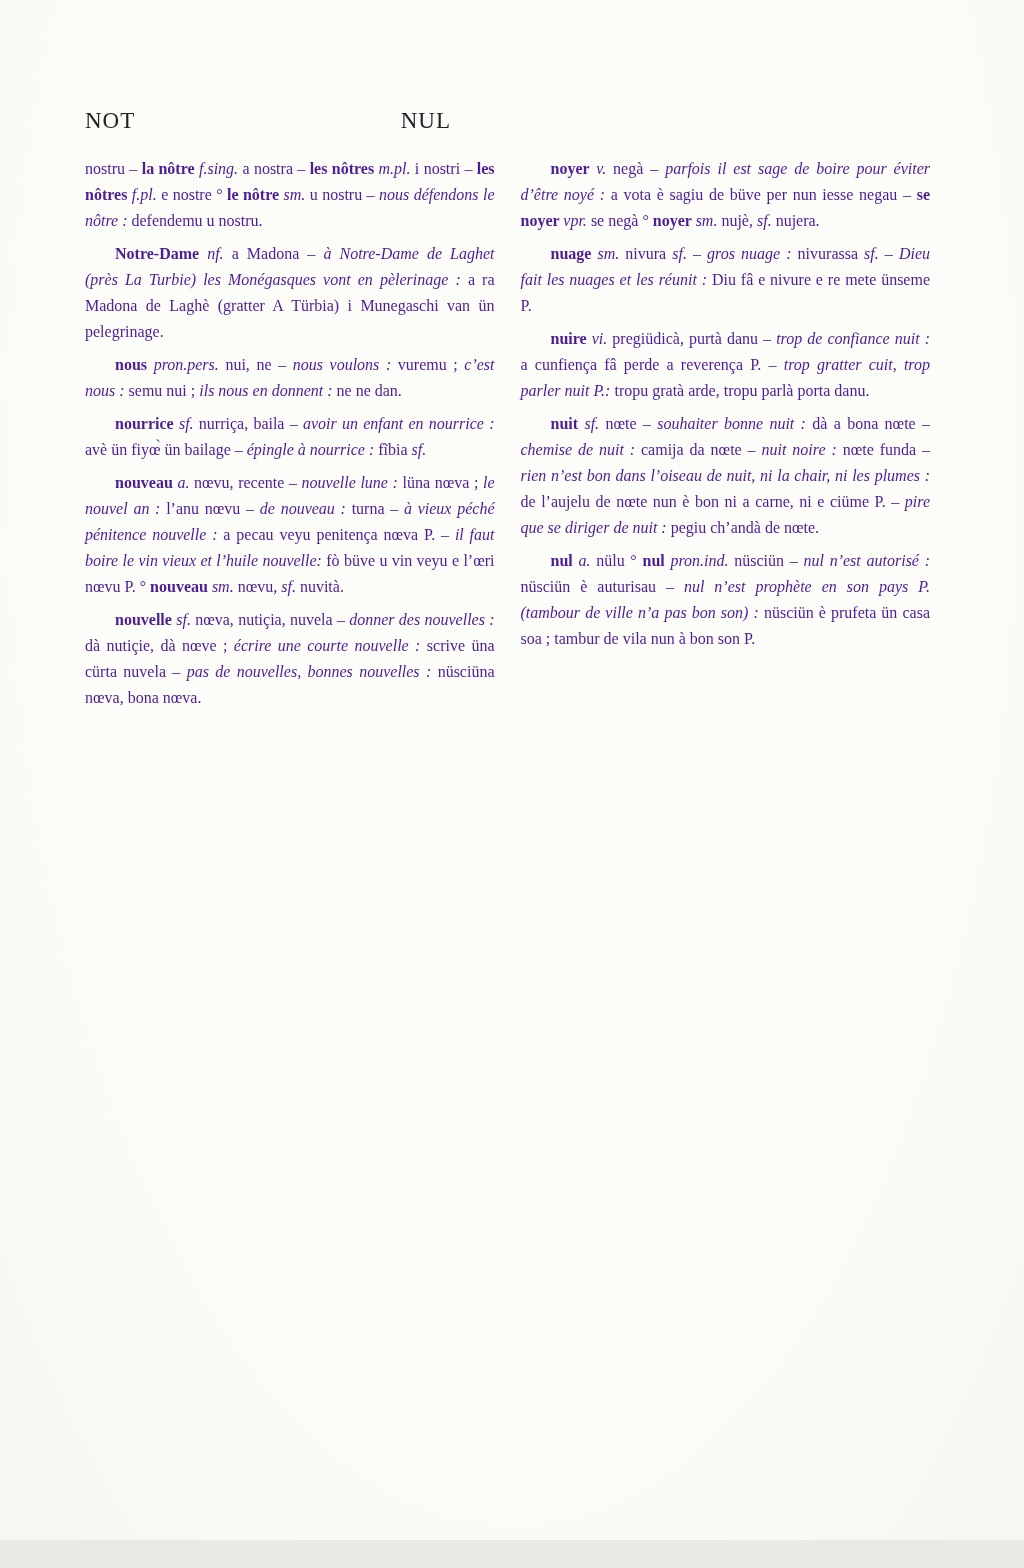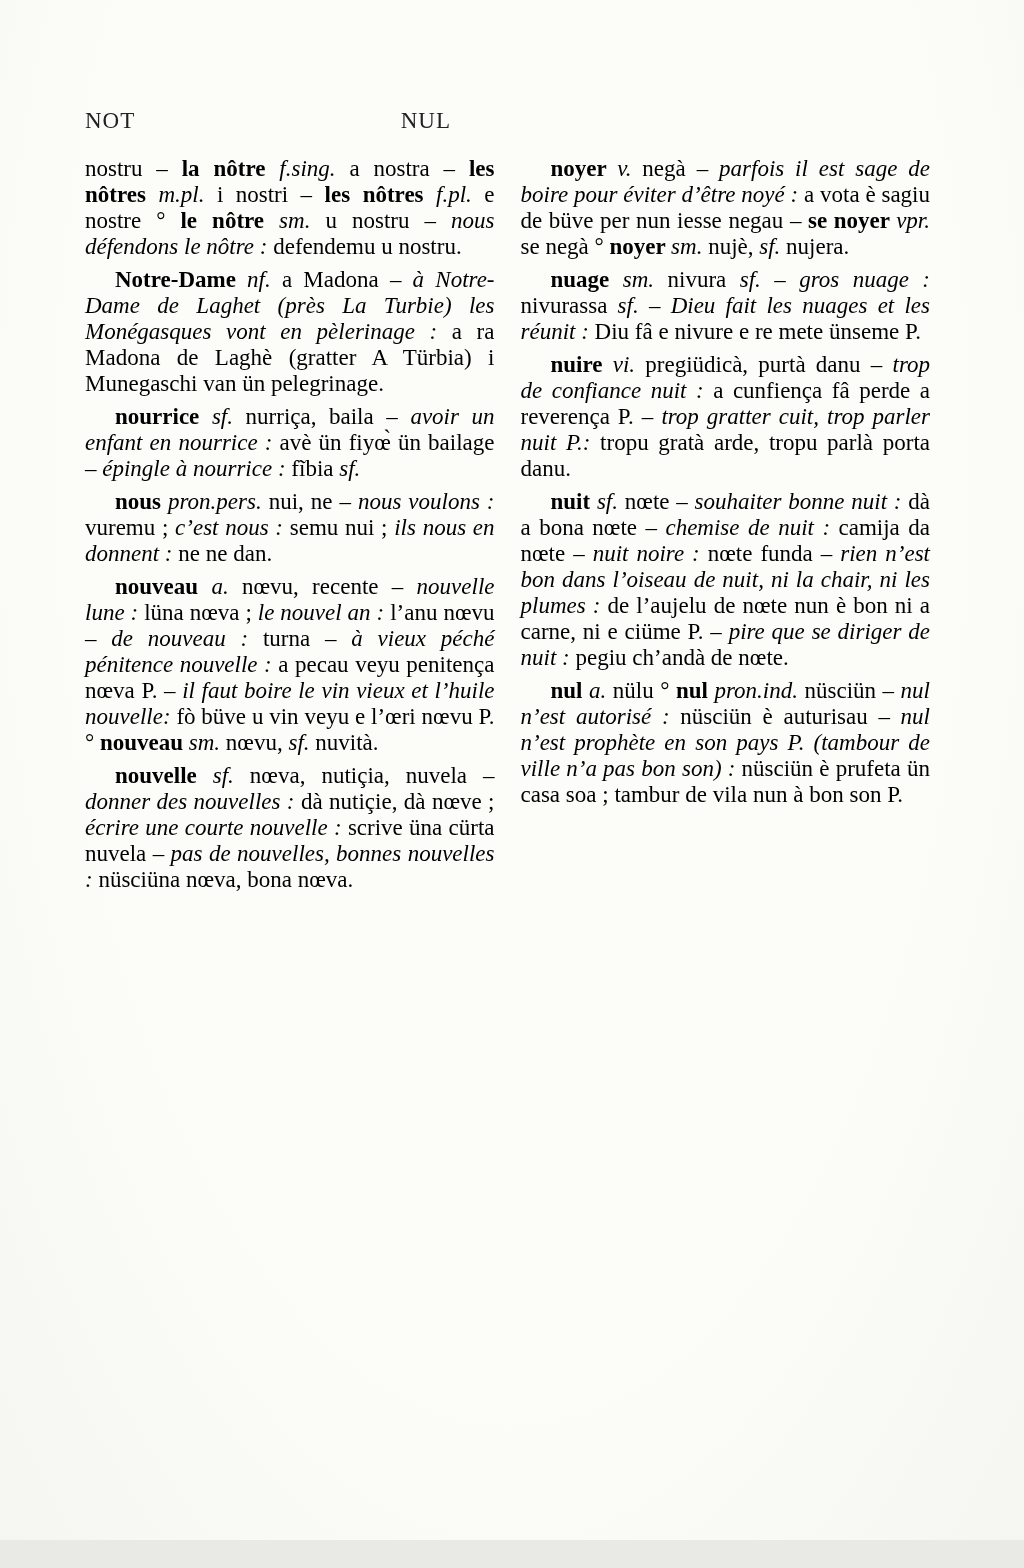--- a/index.html
+++ b/index.html
@@ -31,24 +31,24 @@
   .header .h-left{width:200px;text-align:left;}
   .header .h-center{flex:1;text-align:center;letter-spacing:2px;}
   .header .h-right{width:200px;text-align:right;padding-right:34px;box-sizing:border-box;}
   .body-block{
     position:absolute;
     left:85px;top:156px;width:845px;
     display:flex;gap:26px;
   }
   .col{
     width:410px;
-    font-size:23px;
+    font-size:16px;
     line-height:26px;
     text-align:justify;
-    color:#000000;
+    color:#4c1d95;
   }
   .entry{margin:0 0 7px 0;text-indent:30px;}
   .entry.noindent{text-indent:0;}
   .b{font-weight:bold;}
   .i{font-style:italic;}
 </style>
 </head>
 <body>
 
 <div class="page">
@@ -56,22 +56,22 @@
 
   <div class="header">
     <span class="h-left">NOT</span>
     <span class="h-right">NUL</span>
   </div>
 
   <div class="body-block">
     <div class="col">
         <p class="entry noindent"><span class="n">nostru – </span><span class="b">la nôtre </span><span class="i">f.sing. </span><span class="n">a nostra – </span><span class="b">les nôtres </span><span class="i">m.pl. </span><span class="n">i nostri – </span><span class="b">les nôtres </span><span class="i">f.pl. </span><span class="n">e nostre ° </span><span class="b">le nôtre </span><span class="i">sm. </span><span class="n">u nostru – </span><span class="i">nous défendons le nôtre : </span><span class="n">defendemu u nostru.</span></p>
         <p class="entry"><span class="b">Notre-Dame </span><span class="i">nf. </span><span class="n">a Madona – </span><span class="i">à Notre-Dame de Laghet (près La Turbie) les Monégasques vont en pèlerinage : </span><span class="n">a ra Madona de Laghè (gratter A Türbia) i Munegaschi van ün pelegrinage.</span></p>
+        <p class="entry"><span class="b">nous </span><span class="i">pron.pers. </span><span class="n">nui, ne – </span><span class="i">nous voulons : </span><span class="n">vuremu ; </span><span class="i">c’est nous : </span><span class="n">semu nui ; </span><span class="i">ils nous en donnent : </span><span class="n">ne ne dan.</span></p>
         <p class="entry"><span class="b">nourrice </span><span class="i">sf. </span><span class="n">nurriça, baila – </span><span class="i">avoir un enfant en nourrice : </span><span class="n">avè ün fiyœ̀ ün bailage – </span><span class="i">épingle à nourrice : </span><span class="n">fĩbia </span><span class="i">sf.</span></p>
-        <p class="entry"><span class="b">nous </span><span class="i">pron.pers. </span><span class="n">nui, ne – </span><span class="i">nous voulons : </span><span class="n">vuremu ; </span><span class="i">c’est nous : </span><span class="n">semu nui ; </span><span class="i">ils nous en donnent : </span><span class="n">ne ne dan.</span></p>
         <p class="entry"><span class="b">nouveau </span><span class="i">a. </span><span class="n">nœvu, recente – </span><span class="i">nouvelle lune : </span><span class="n">lüna nœva ; </span><span class="i">le nouvel an : </span><span class="n">l’anu nœvu – </span><span class="i">de nouveau : </span><span class="n">turna – </span><span class="i">à vieux péché pénitence nouvelle : </span><span class="n">a pecau veyu penitença nœva P. – </span><span class="i">il faut boire le vin vieux et l’huile nouvelle: </span><span class="n">fò büve u vin veyu e l’œri nœvu P. ° </span><span class="b">nouveau </span><span class="i">sm. </span><span class="n">nœvu, </span><span class="i">sf. </span><span class="n">nuvità.</span></p>
         <p class="entry"><span class="b">nouvelle </span><span class="i">sf. </span><span class="n">nœva, nutiçia, nuvela – </span><span class="i">donner des nouvelles : </span><span class="n">dà nutiçie, dà nœve ; </span><span class="i">écrire une courte nouvelle : </span><span class="n">scrive üna cürta nuvela – </span><span class="i">pas de nouvelles, bonnes nouvelles : </span><span class="n">nüsciüna nœva, bona nœva.</span></p>
       </div>
     <div class="col">
         <p class="entry"><span class="b">noyer </span><span class="i">v. </span><span class="n">negà – </span><span class="i">parfois il est sage de boire pour éviter d’être noyé : </span><span class="n">a vota è sagiu de büve per nun iesse negau – </span><span class="b">se noyer </span><span class="i">vpr. </span><span class="n">se negà ° </span><span class="b">noyer </span><span class="i">sm. </span><span class="n">nujè, </span><span class="i">sf. </span><span class="n">nujera.</span></p>
         <p class="entry"><span class="b">nuage </span><span class="i">sm. </span><span class="n">nivura </span><span class="i">sf. </span><span class="n">– </span><span class="i">gros nuage : </span><span class="n">nivurassa </span><span class="i">sf. </span><span class="n">– </span><span class="i">Dieu fait les nuages et les réunit : </span><span class="n">Diu fâ e nivure e re mete ünseme P.</span></p>
         <p class="entry"><span class="b">nuire </span><span class="i">vi. </span><span class="n">pregiüdicà, purtà danu – </span><span class="i">trop de confiance nuit : </span><span class="n">a cunfiença fâ perde a reverença P. – </span><span class="i">trop gratter cuit, trop parler nuit P.: </span><span class="n">tropu gratà arde, tropu parlà porta danu.</span></p>
         <p class="entry"><span class="b">nuit </span><span class="i">sf. </span><span class="n">nœte – </span><span class="i">souhaiter bonne nuit : </span><span class="n">dà a bona nœte – </span><span class="i">chemise de nuit : </span><span class="n">camija da nœte – </span><span class="i">nuit noire : </span><span class="n">nœte funda – </span><span class="i">rien n’est bon dans l’oiseau de nuit, ni la chair, ni les plumes : </span><span class="n">de l’aujelu de nœte nun è bon ni a carne, ni e ciüme P. – </span><span class="i">pire que se diriger de nuit : </span><span class="n">pegiu ch’andà de nœte.</span></p>
         <p class="entry"><span class="b">nul </span><span class="i">a. </span><span class="n">nülu ° </span><span class="b">nul </span><span class="i">pron.ind. </span><span class="n">nüsciün – </span><span class="i">nul n’est autorisé : </span><span class="n">nüsciün è auturisau – </span><span class="i">nul n’est prophète en son pays P. (tambour de ville n’a pas bon son) : </span><span class="n">nüsciün è prufeta ün casa soa ; tambur de vila nun à bon son P.</span></p>
       </div>

